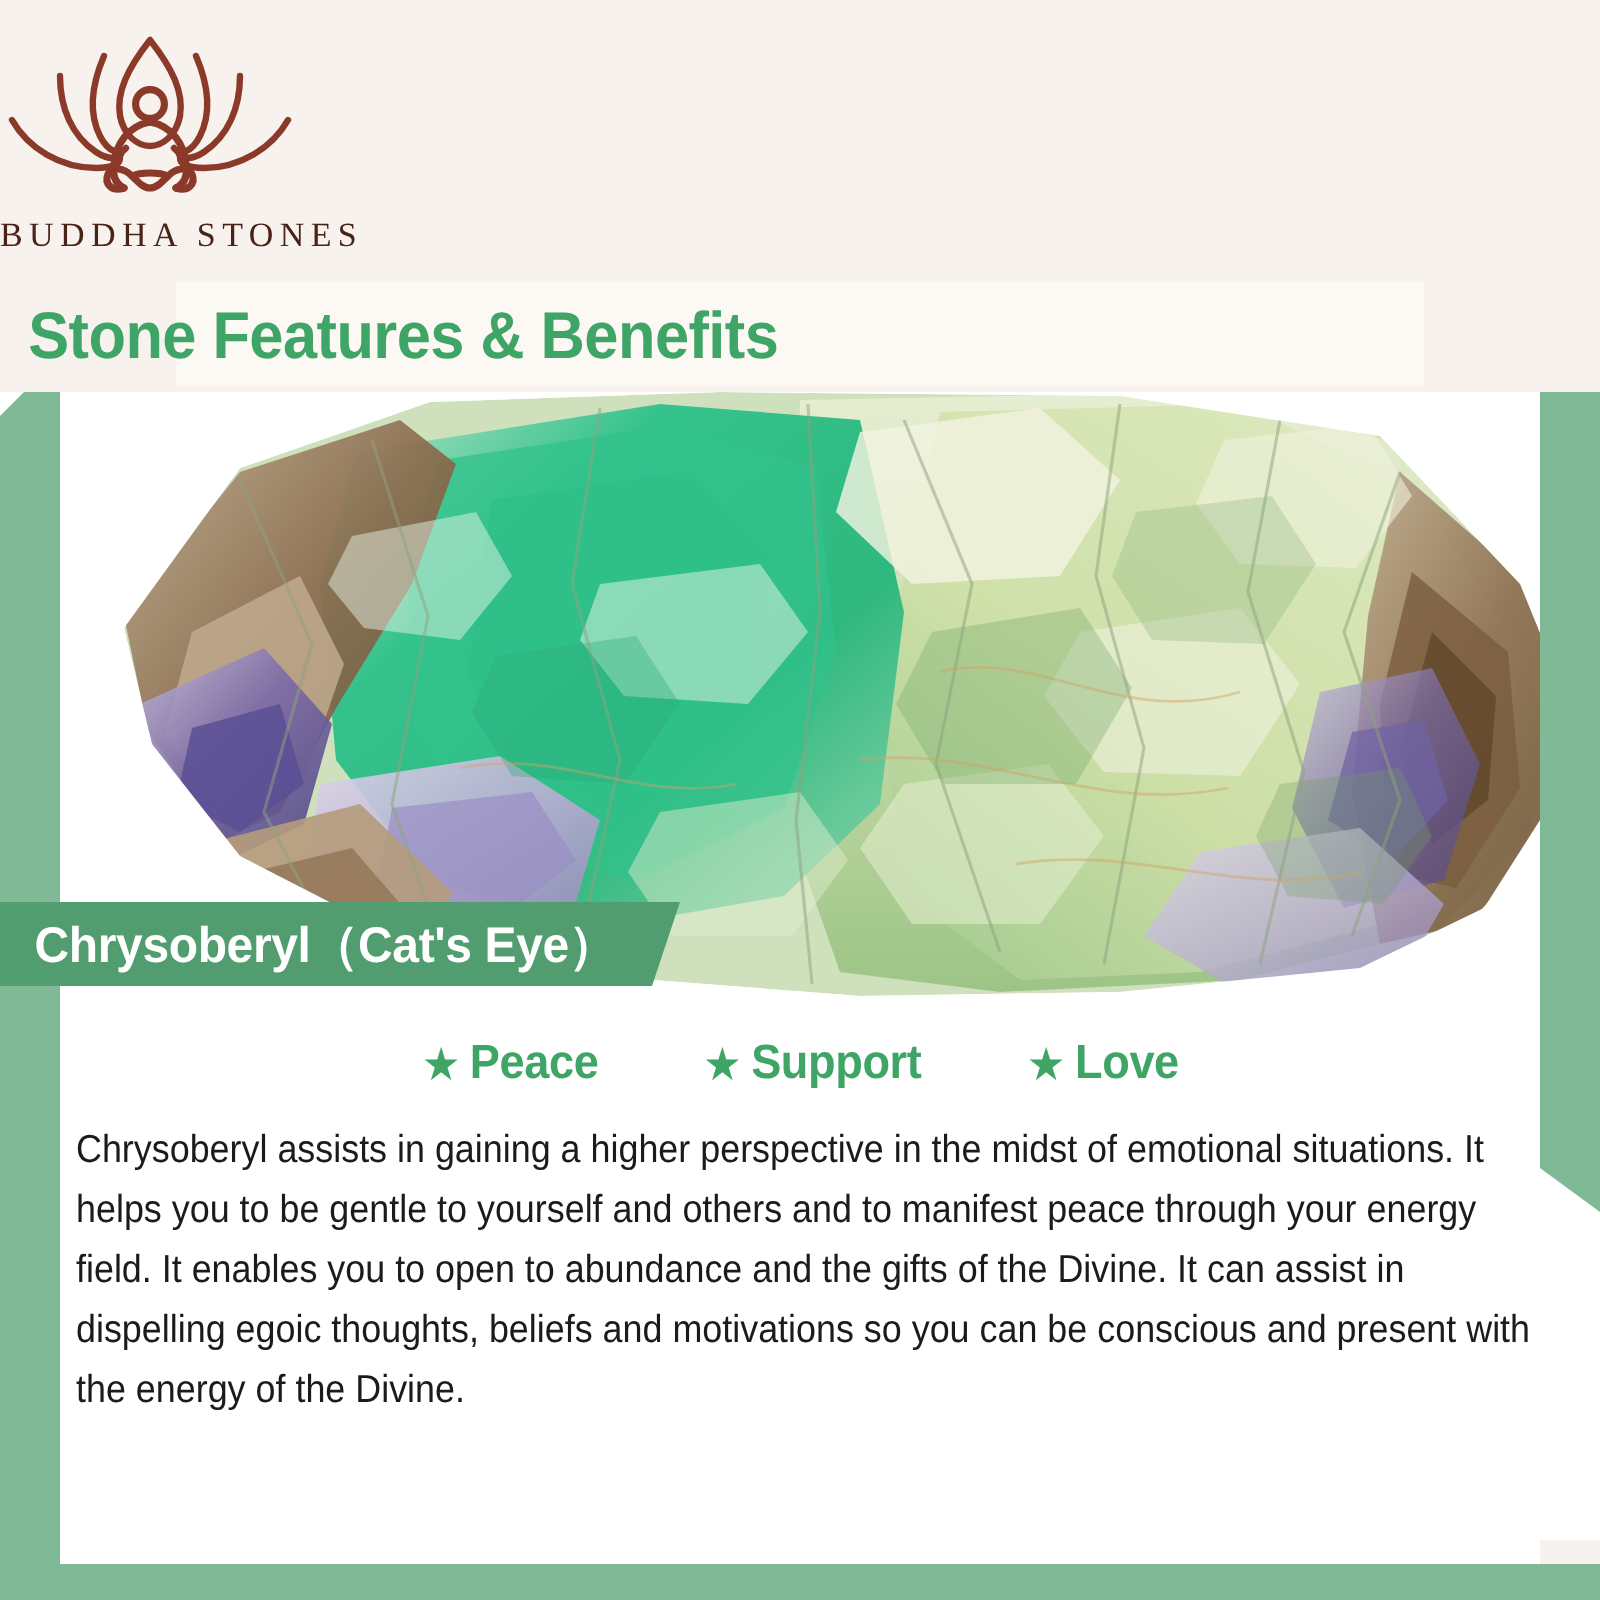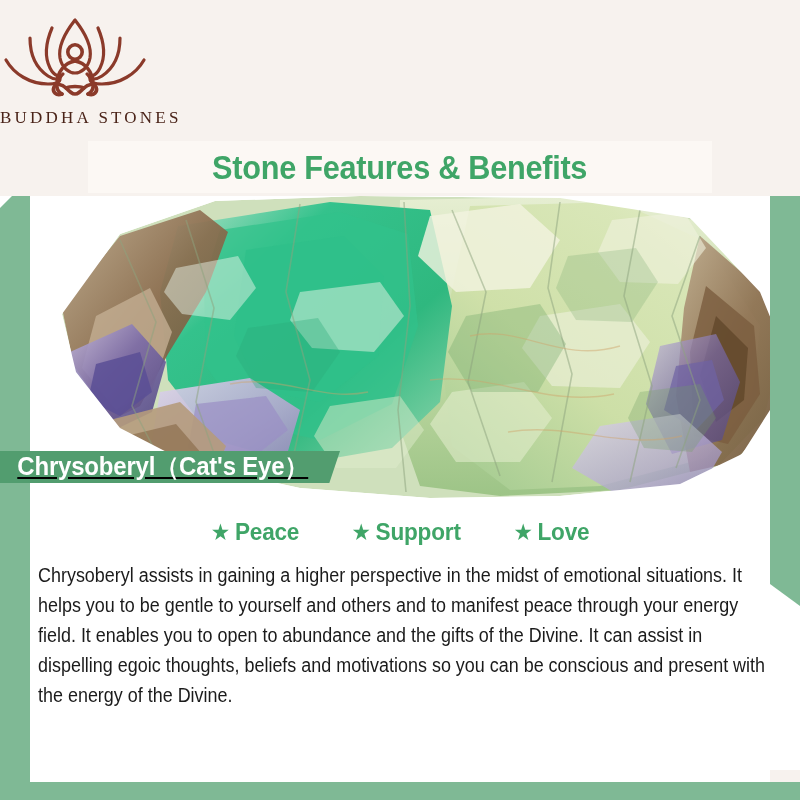--- a/index.html
+++ b/index.html
@@ -48,21 +48,21 @@
   .logo-mark{width:150px;height:86px;display:block;}
   .logo-text{
     margin-top:6px;
     font-family:"Liberation Serif","DejaVu Serif",serif;
     font-size:17px;letter-spacing:3.2px;
     color:#4A2318;font-weight:400;
     white-space:nowrap;
   }
   .title-band{
     position:absolute;left:0;top:143px;width:800px;height:50px;
-    display:flex;align-items:center;justify-content:center;
+    display:flex;align-items:center;
   }
   .title-band::before{
     content:"";position:absolute;left:88px;top:-2px;
     width:624px;height:52px;background:#FCF8F4;
   }
   .title-text{
     position:relative;
     font-family:"Liberation Sans","DejaVu Sans",sans-serif;
     font-size:33px;font-weight:bold;
     color:#3FA567;
@@ -73,25 +73,25 @@
 
   
   .photo{
     position:absolute;left:0;top:196px;width:800px;height:310px;
     background:#ffffff;z-index:0;overflow:hidden;
   }
   .photo svg{display:block;width:800px;height:310px;}
 
   
   .name-ribbon{
-    position:absolute;left:0;top:451px;width:340px;height:32px;
+    position:absolute;left:0;top:451px;width:340px;height:42px;
     background:#529D6F;
     clip-path:polygon(0 0, 340px 0, 326px 42px, 0 42px);
     z-index:3;
-    display:flex;align-items:flex-end;text-decoration:underline;
+    display:flex;align-items:center;
   }
   .name-text{
     color:#ffffff;font-size:25px;font-weight:bold;
     padding-left:18px;letter-spacing:-0.2px;
     transform:scaleX(0.96);transform-origin:left center;
     white-space:nowrap;
     font-family:"Liberation Sans","DejaVu Sans",sans-serif;
   }
 
   

